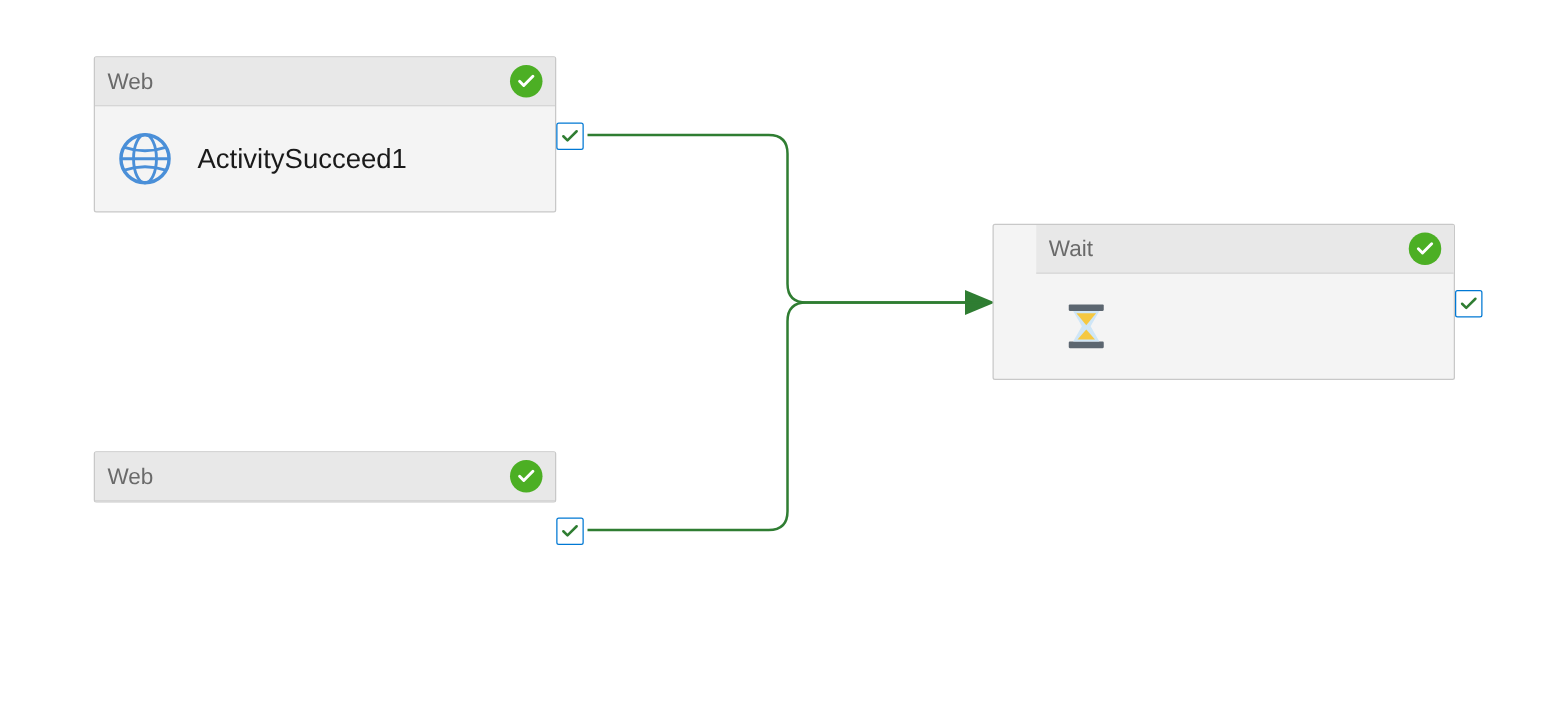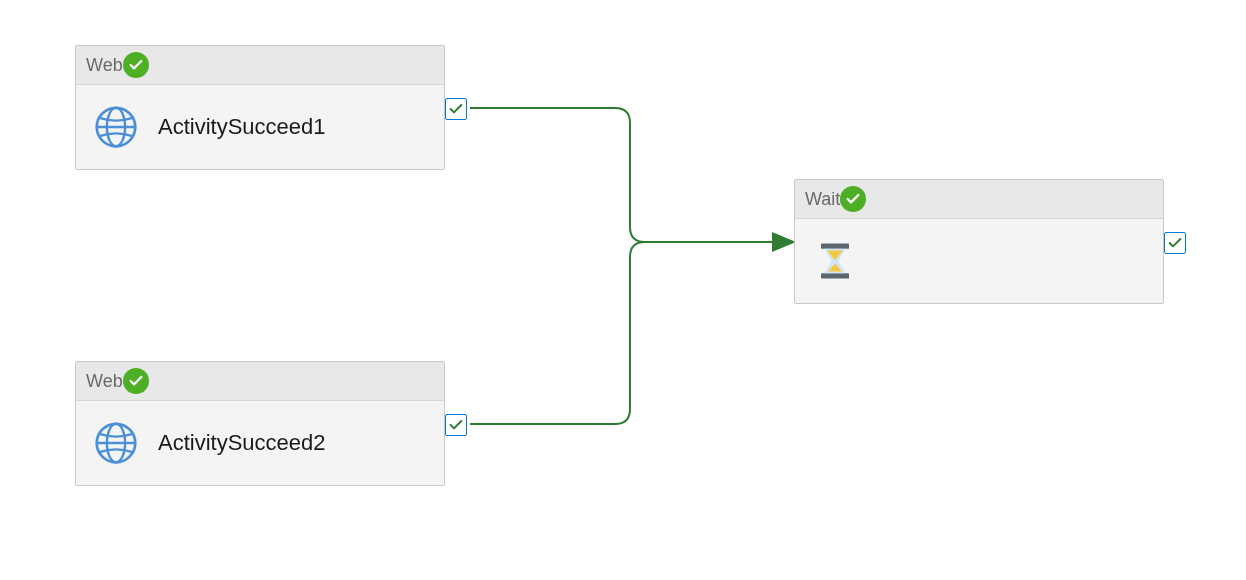--- a/index.html
+++ b/index.html
@@ -18,20 +18,21 @@
     .node {
       position: absolute;
       width: 370px;
       border: 1px solid #c8c8c8;
       background: #f4f4f4;
       border-radius: 2px;
     }
     .node-header {
       display: flex;
       align-items: center;
+      justify-content: space-between;
       padding: 6px 10px;
       background: #e8e8e8;
       border-bottom: 1px solid #d6d6d6;
     }
     .node-type-label {
       color: #6a6a6a;
       font-size: 18px;
       font-weight: 400;
     }
     .status-badge {
@@ -129,40 +130,28 @@
 
   <div class="node" style="left:75px; top:361px;">
     <div class="node-header">
       <span class="node-type-label">Web</span>
       <span class="status-badge">
         <svg viewBox="0 0 24 24">
             <path d="M4 12 L9 17 L20 6" fill="none" stroke="#ffffff" stroke-width="3.5" stroke-linecap="round" stroke-linejoin="round"></path>
           </svg>
       </span>
     </div>
-    <div class="node-body">
-      <span class="node-icon-wrap">
-        <svg viewBox="0 0 48 48" width="44" height="44">
-          <circle cx="24" cy="24" r="21" fill="none" stroke="#4a8fd8" stroke-width="3"></circle>
-          <ellipse cx="24" cy="24" rx="10" ry="21" fill="none" stroke="#4a8fd8" stroke-width="2.5"></ellipse>
-          <line x1="3" y1="24" x2="45" y2="24" stroke="#4a8fd8" stroke-width="2.5"></line>
-          <path d="M6 14 Q24 20 42 14" fill="none" stroke="#4a8fd8" stroke-width="2.5"></path>
-          <path d="M6 34 Q24 28 42 34" fill="none" stroke="#4a8fd8" stroke-width="2.5"></path>
-        </svg>
-      </span>
-      <span class="node-name">ActivitySucceed2</span>
-    </div>
     <span class="port-checkbox" style="right:-23px; top:52px;">
       <svg viewBox="0 0 24 24">
           <path d="M4 12 L9 17 L20 6" fill="none" stroke="#2f7d32" stroke-width="3" stroke-linecap="round" stroke-linejoin="round"></path>
         </svg>
     </span>
   </div>
 
-  <div class="node" style="left:794px; top:179px;">
+  <div class="node" style="left:794px; top:179px;padding-left:34px;">
     <div class="node-header">
       <span class="node-type-label">Wait</span>
       <span class="status-badge">
         <svg viewBox="0 0 24 24">
             <path d="M4 12 L9 17 L20 6" fill="none" stroke="#ffffff" stroke-width="3.5" stroke-linecap="round" stroke-linejoin="round"></path>
           </svg>
       </span>
     </div>
     <div class="node-body">
       <span class="node-icon-wrap">

